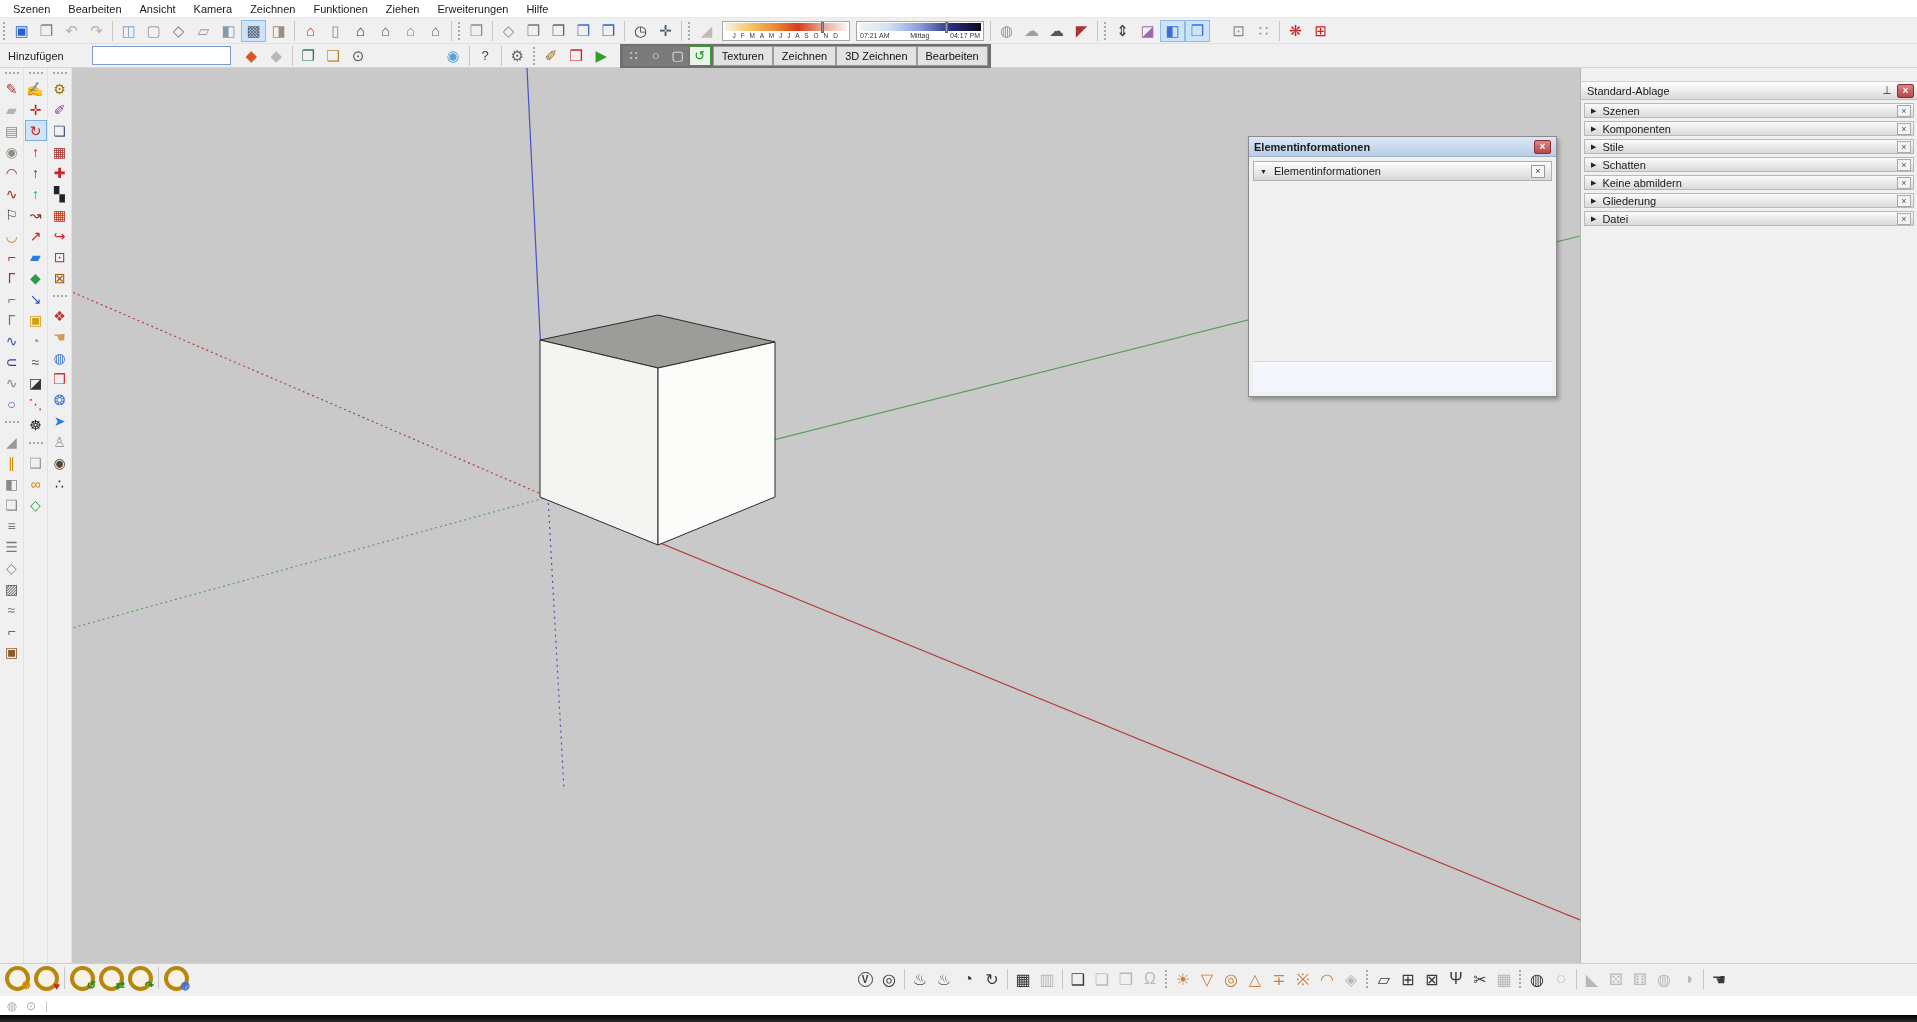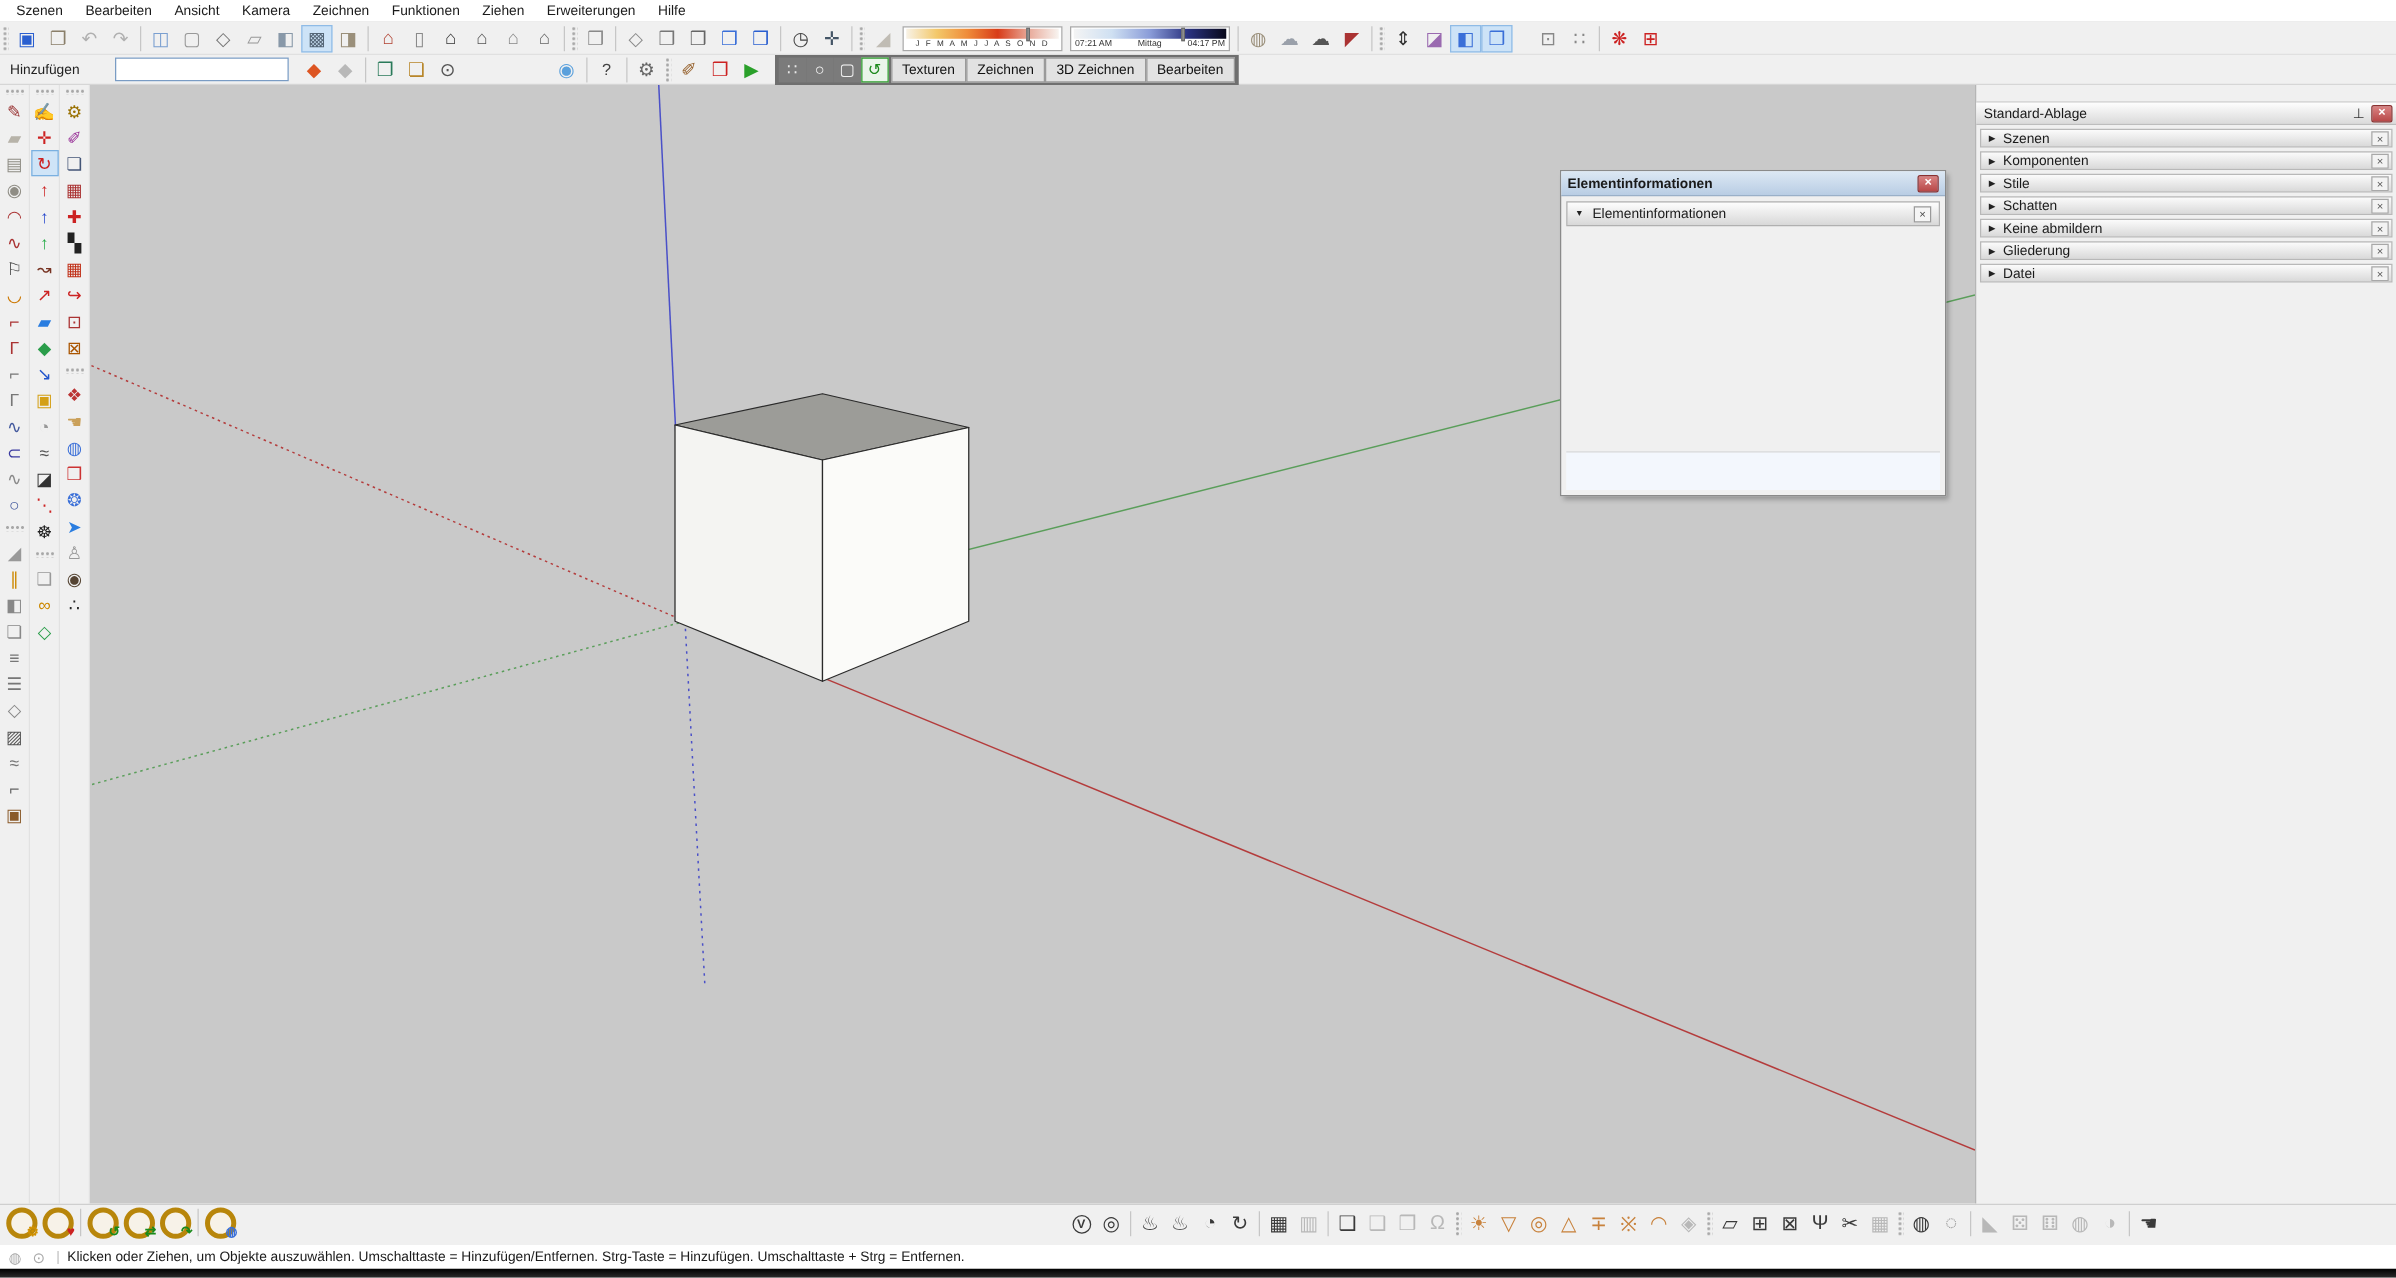--- a/index.html
+++ b/index.html
@@ -428,15 +428,14 @@
       <span data-kind="icon" style="color:#b8b8b8">◑</span>
       <span data-kind="sep"></span>
       <span data-kind="icon" style="color:#3a3a3a">☚</span>
     </div>
 </div>
 
 <div class="statusbar">
   <span class="status-icon">◍</span>
   <span class="status-icon">⊙</span>
   <span class="status-div">|</span>
-  <span>Klicken oder Ziehen, um Objekte auszuwählen. Umschalttaste = Hinzufügen/Entfernen. Strg-Taste = Hinzufügen. Umschalttaste + Strg = Entfernen.</span>
 </div>
 <div class="darkstrip"></div>
 
 </body></html>

